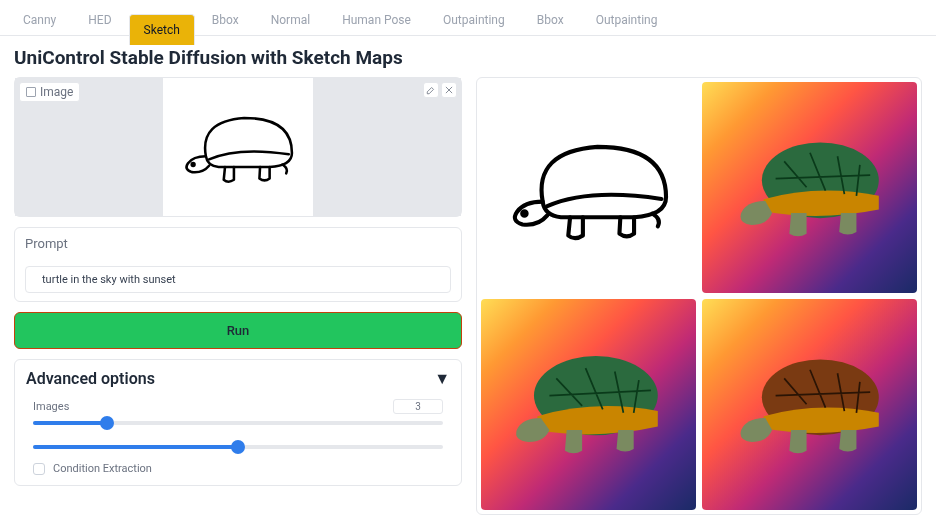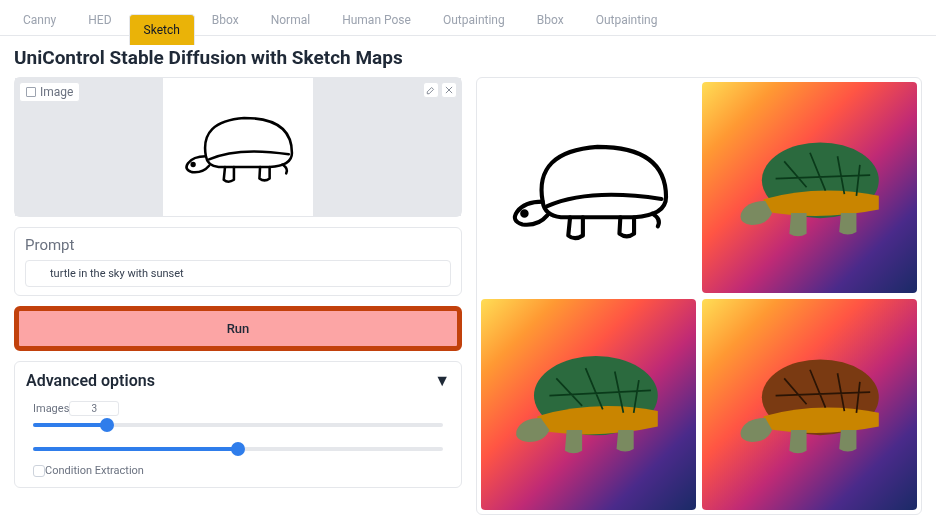--- a/index.html
+++ b/index.html
@@ -15,35 +15,35 @@
   
   .drop{border:1px solid #e5e7eb;border-radius:6px;height:140px;position:relative;display:flex}
   .drop .side{flex:1;background:#e5e7eb}
   .drop .center{width:150px;background:#fff;display:flex;align-items:center;justify-content:center}
   .drop .badge{position:absolute;left:4px;top:4px;background:#fff;border:1px solid #e5e7eb;border-radius:3px;padding:2px 6px;font-size:12px;color:#6b7280;display:flex;align-items:center;gap:4px}
   .drop .badge:before{content:"";width:8px;height:8px;border:1px solid #9ca3af;border-radius:1px;display:inline-block}
   .drop .tools{position:absolute;right:4px;top:4px;display:flex;gap:2px}
   .tool{width:16px;height:16px;border:1px solid #e5e7eb;border-radius:3px;background:#fff;display:flex;align-items:center;justify-content:center;color:#6b7280;font-size:10px;cursor:pointer}
   
   .field{border:1px solid #e5e7eb;border-radius:6px;padding:8px 10px}
-  .field-label{font-size:15px;color:#6b7280;margin-bottom:6px}
-  .field-input{width:100%;border:1px solid #e5e7eb;border-radius:4px;padding:6px 24px;font-size:11px;color:#374151}
-  
-  .run{background:#fca5a5;border:5px solid #c2410c;border-radius:6px;padding:10px;text-align:center;font-size:13px;font-weight:500;cursor:pointer}
+  .field-label{font-size:13px;color:#6b7280;margin-bottom:15px}
+  .field-input{width:100%;border:1px solid #e5e7eb;border-radius:4px;padding:6px 16px;font-size:11px;color:#374151}
+  
+  .run{background:#22c55e;border:1px solid #c2410c;border-radius:6px;padding:10px;text-align:center;font-size:13px;font-weight:500;cursor:pointer}
   
   .acc{border:1px solid #e5e7eb;border-radius:6px}
   .acc-head{padding:9px 11px;font-size:16px;font-weight:600;display:flex;justify-content:space-between;align-items:center;cursor:pointer}
   .acc-body{padding:2px 18px 10px;display:flex;flex-direction:column;gap:10px}
-  .slab{font-size:11px;color:#6b7280;display:flex;justify-content:flex-start;align-items:center}
+  .slab{font-size:11px;color:#6b7280;display:flex;justify-content:space-between;align-items:center}
   .slab .num{background:#fff;border:1px solid #e5e7eb;border-radius:3px;padding:1px 0;width:50px;text-align:center;font-size:10px}
   .slider{position:relative;height:10px;margin-top:4px}
   .track{position:absolute;inset:3px 0;background:#e5e7eb;border-radius:3px}
   .fill{position:absolute;top:3px;bottom:3px;left:0;background:#2f7deb;border-radius:3px}
   .thumb{position:absolute;top:-2px;width:14px;height:14px;border-radius:50%;background:#2f7deb;margin-left:-7px}
-  .chk{display:flex;align-items:center;font-size:11px;color:#6b7280}
+  .chk{display:flex;align-items:center;gap:8px;font-size:11px;color:#6b7280}
   .chk .box{width:12px;height:12px;border:1px solid #cdd3dc;border-radius:3px}
   
   .cell{border-radius:4px;overflow:hidden;background:#fff;display:flex;align-items:center;justify-content:center}
   .cell.sunset{background:linear-gradient(135deg,#ffdd55 0%,#ff9933 18%,#ff5544 38%,#c02a75 58%,#4a2a8a 80%,#1a2a66 100%)}
   
   .sketch svg{width:85%;height:auto}
   .cell.sunset svg{width:80%;height:auto}
   .cell.sunset .shell{fill:#2b6a3e}
   .cell.sunset .rim{fill:#c98500}
   .cell.sunset .skin{fill:#7a8a60}

